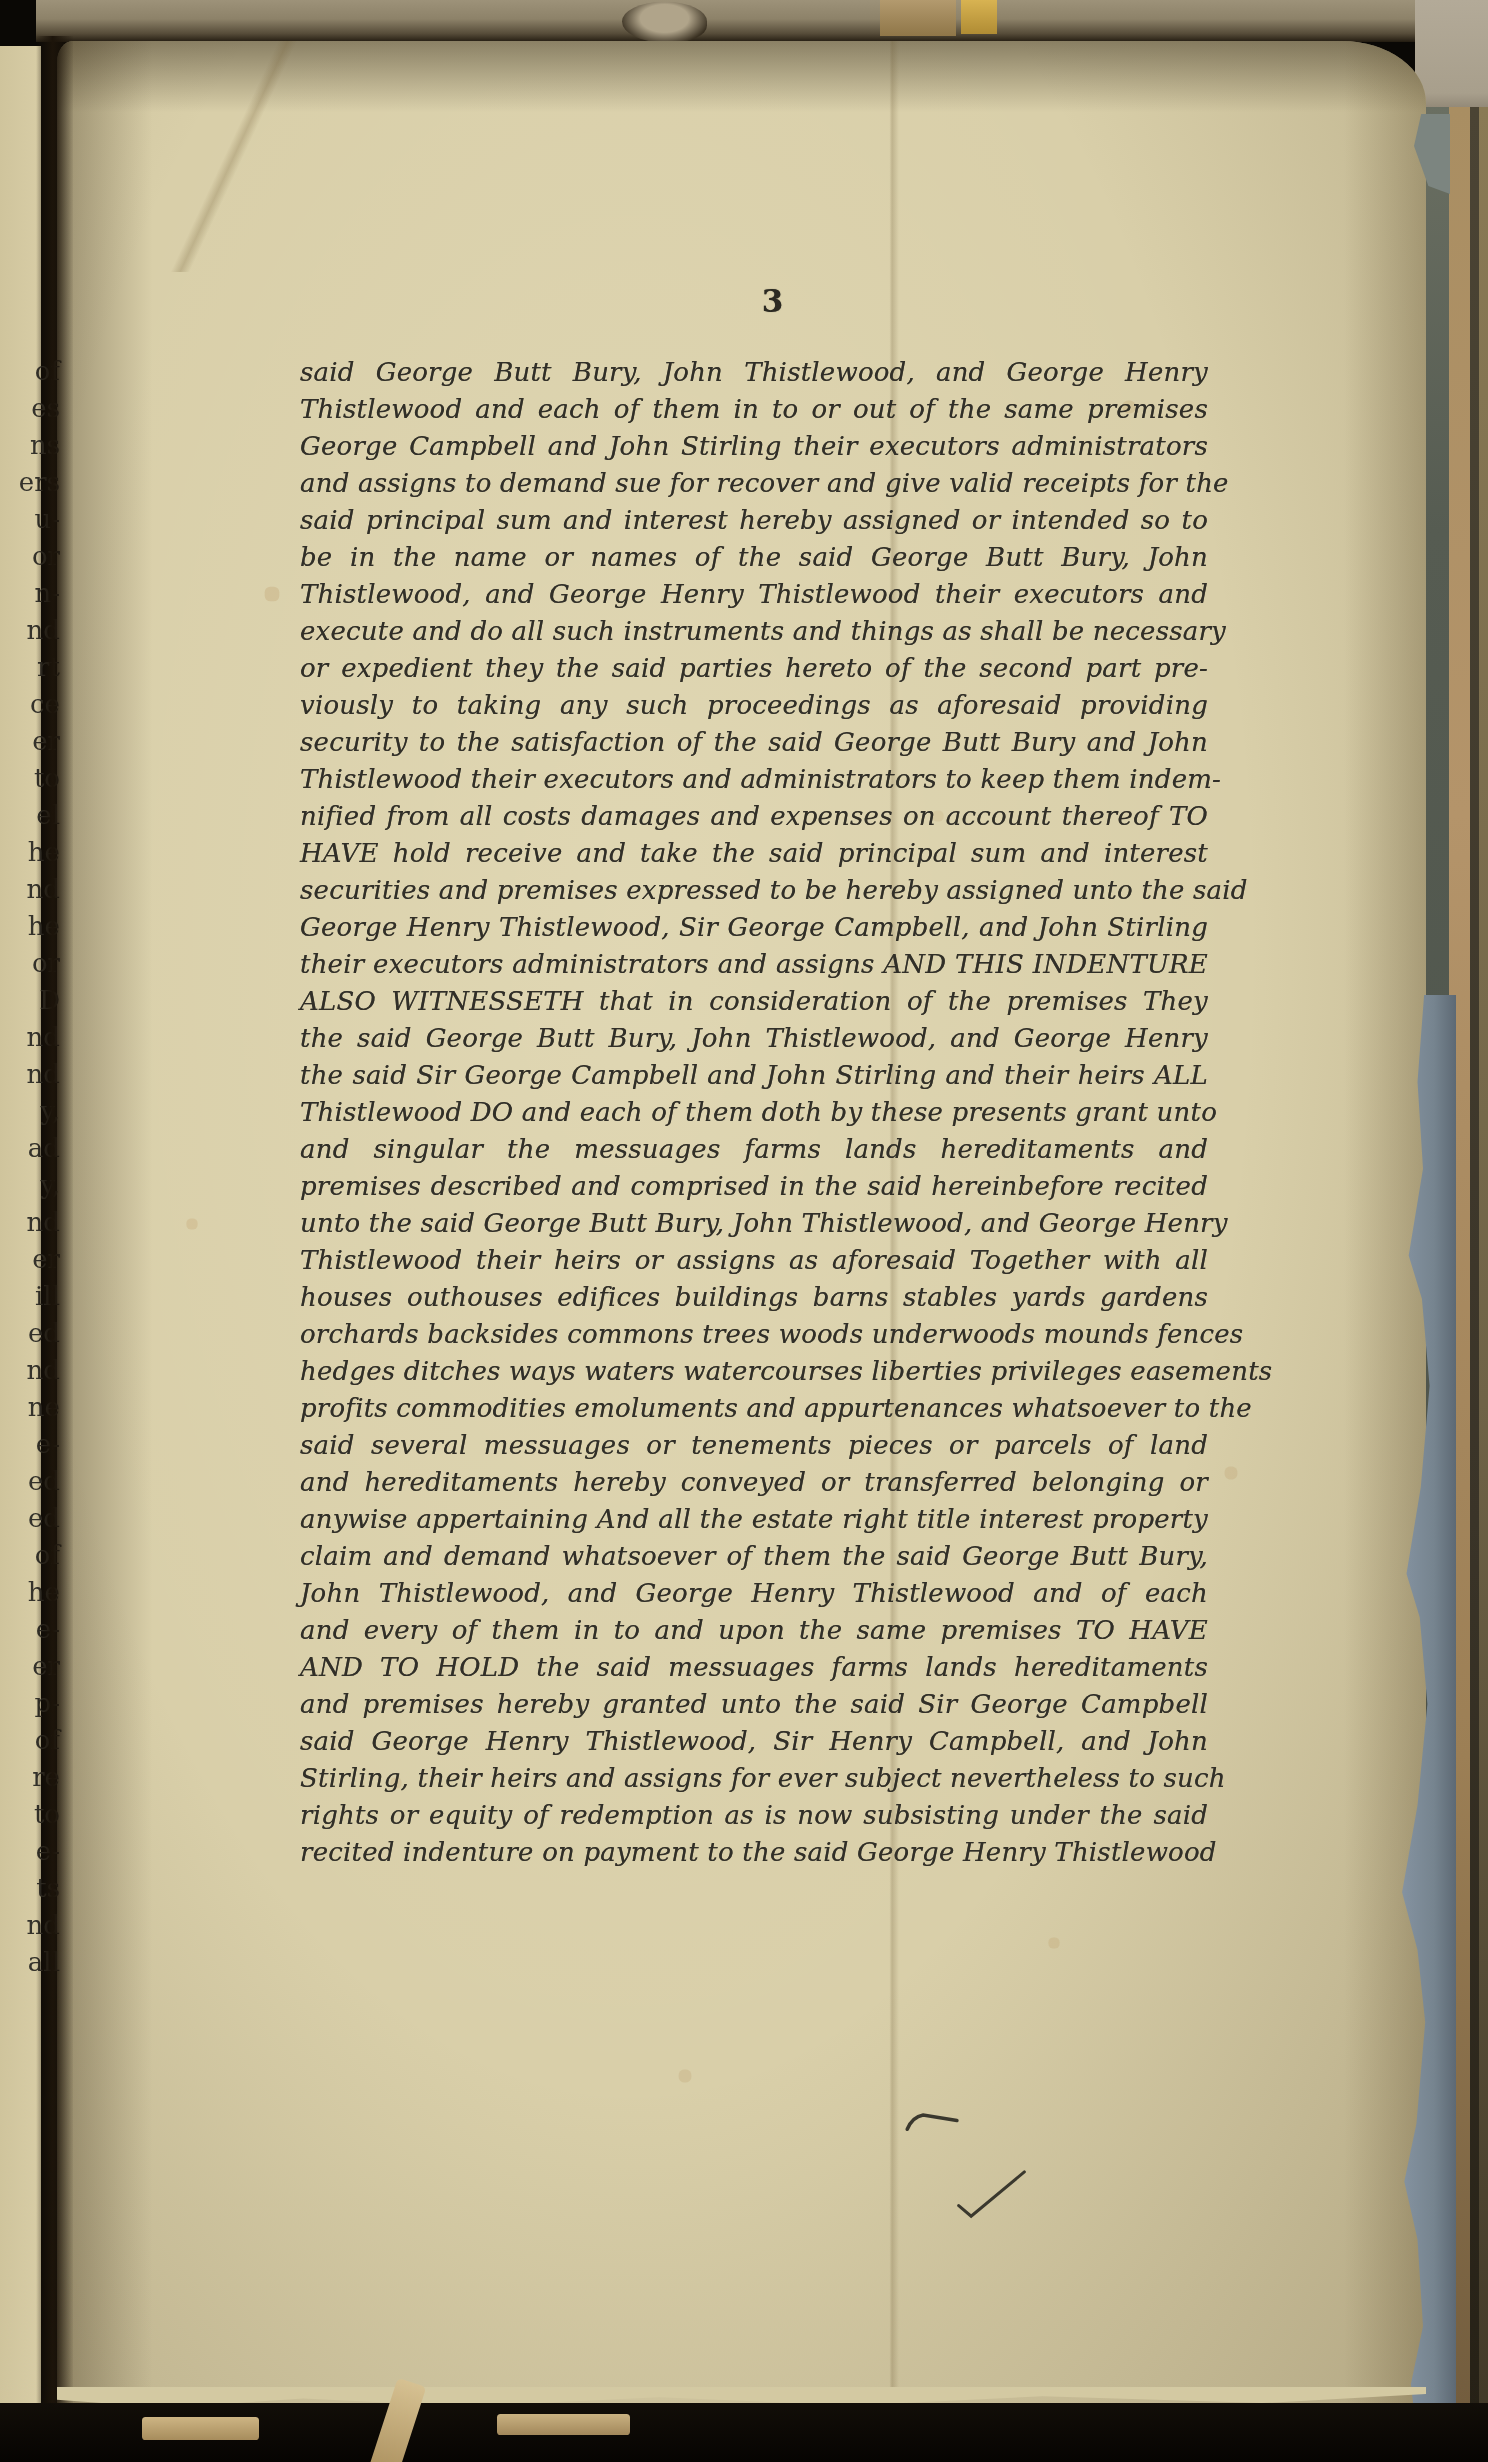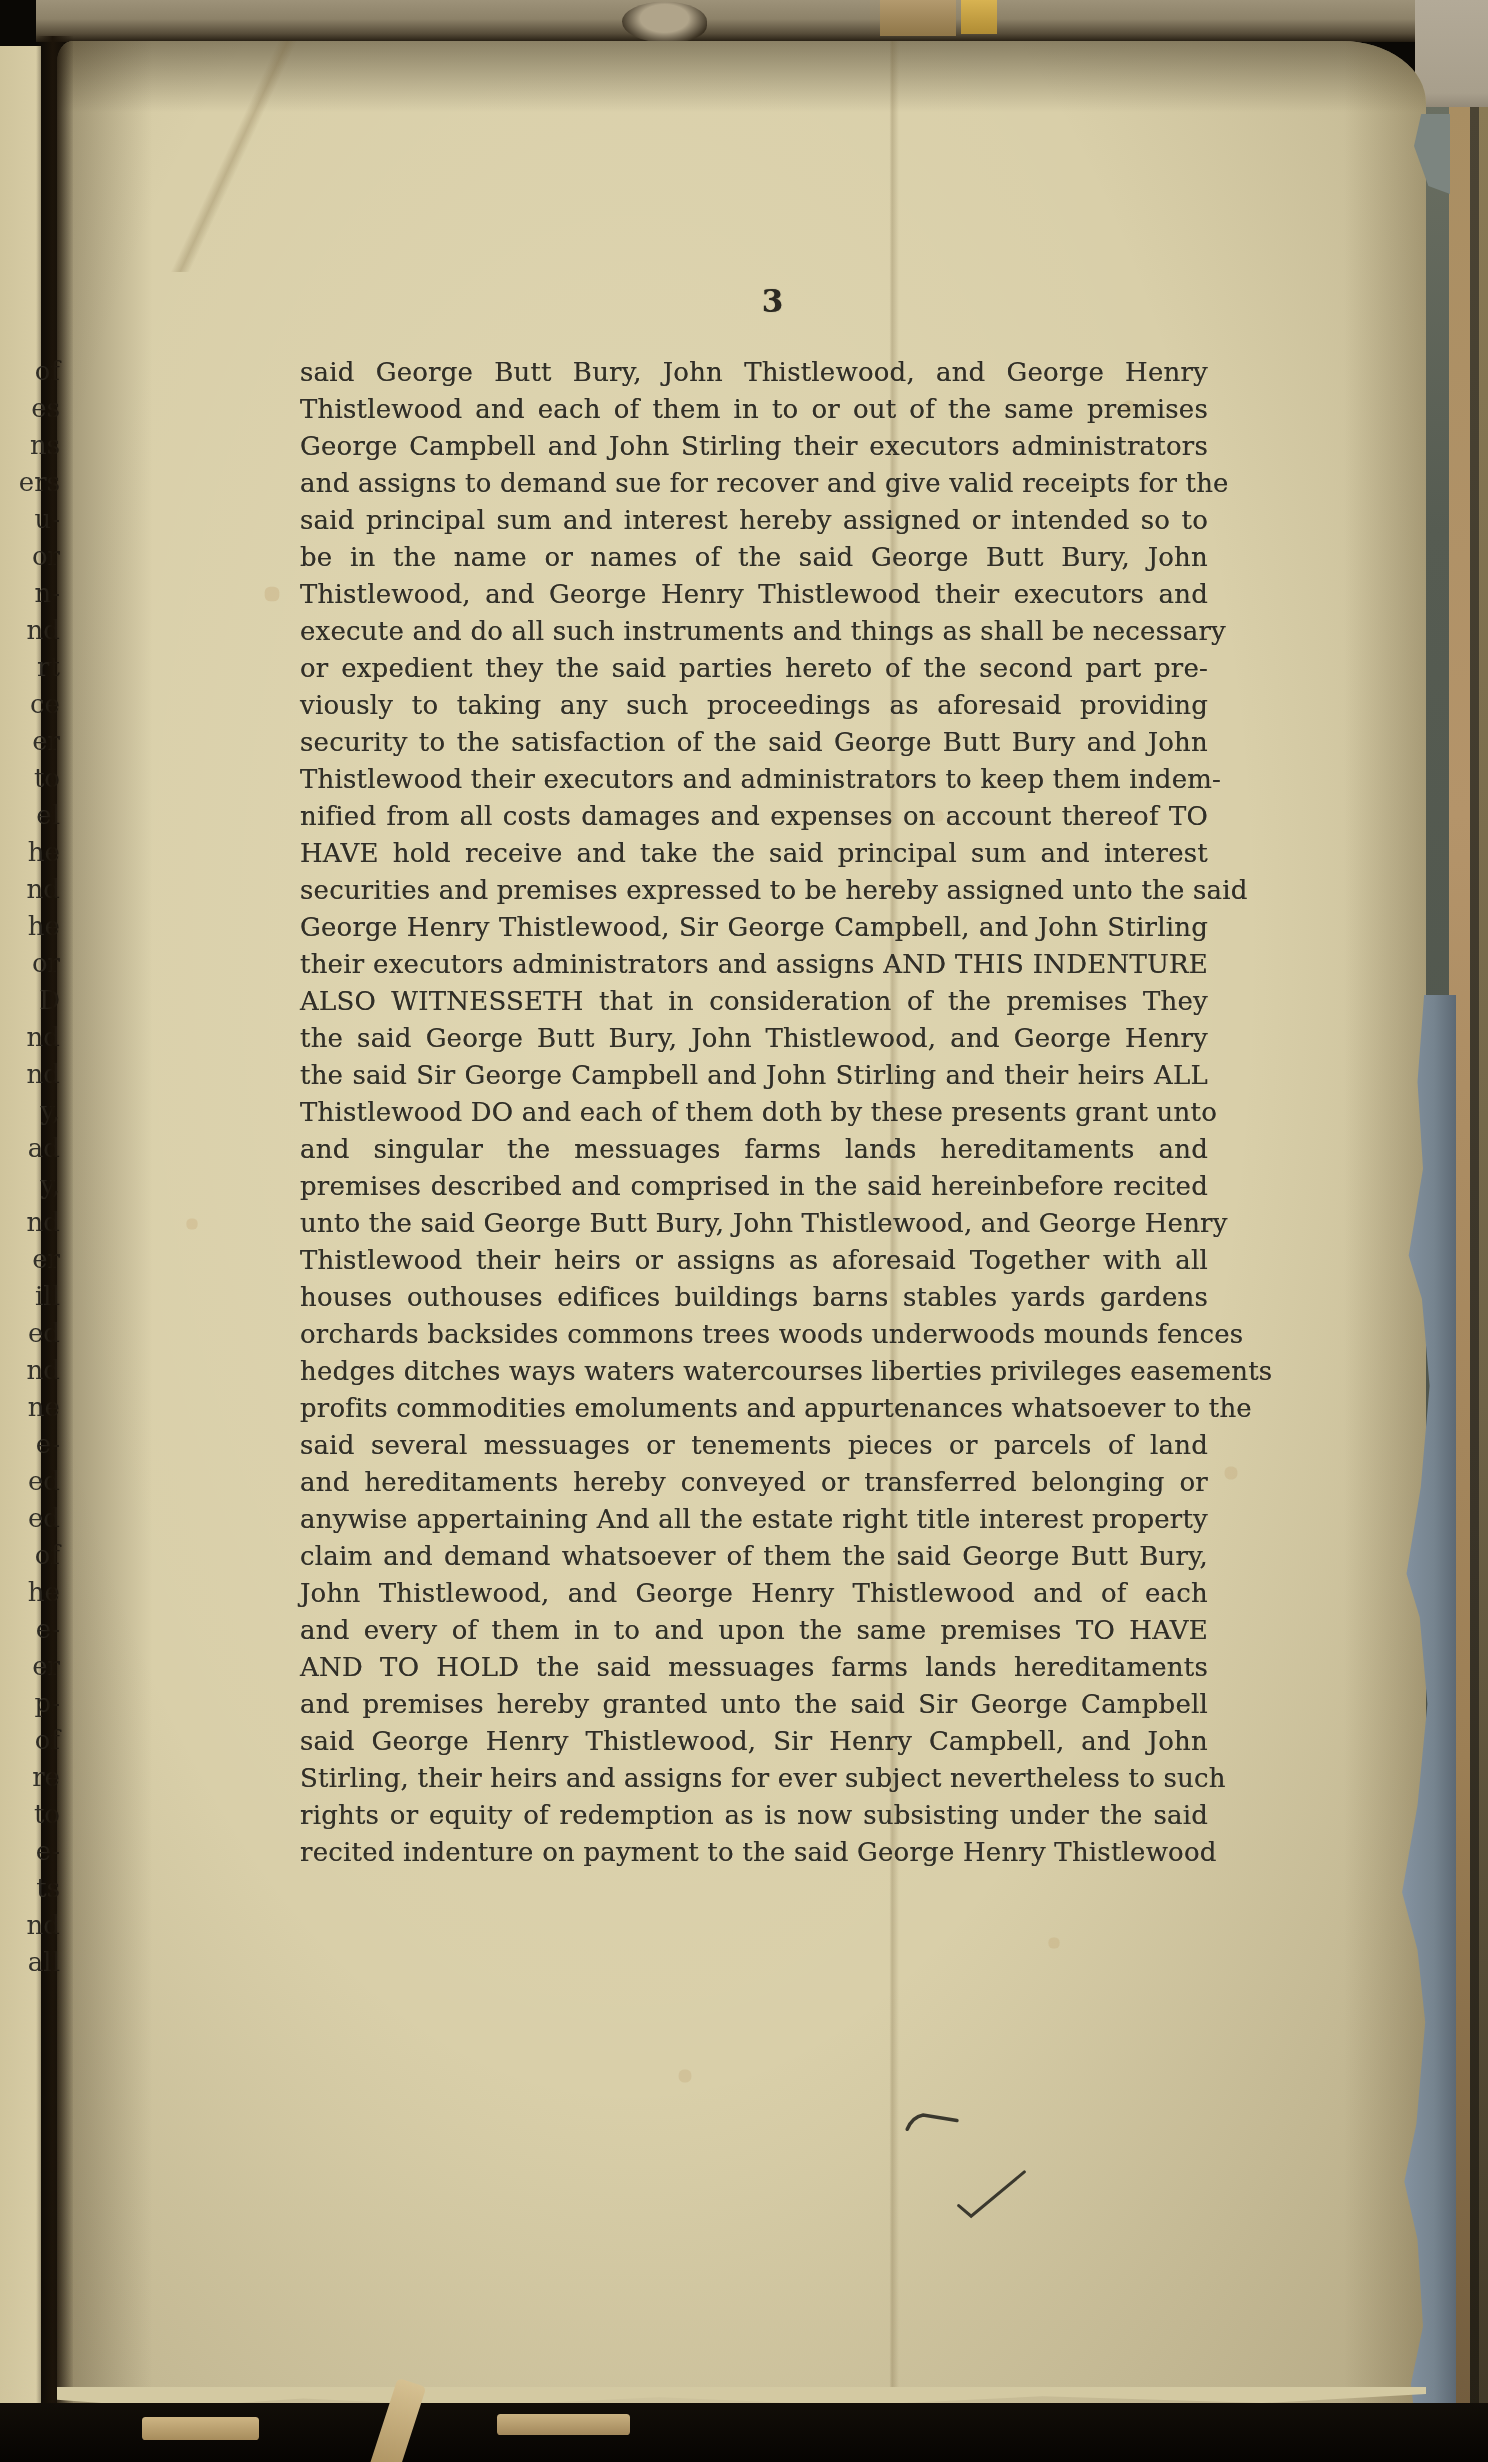--- a/index.html
+++ b/index.html
@@ -61,21 +61,21 @@
   .page-number{
     position:absolute;left:689px;top:242px;width:53px;
     font-size:31px;font-weight:bold;color:#2c2a22;text-align:center;
     text-shadow:0 0 0.9px rgba(44,42,34,0.6);
   }
   .text-block{
     position:absolute;left:243px;top:313px;width:908px;
     font-size:26px;color:#312f28;letter-spacing:0.2px;
     text-shadow:0 0 0.5px rgba(49,47,40,0.7);
   }
-  .tl{height:37px;line-height:37px;white-space:nowrap;text-align:justify;text-align-last:justify;}
+  .tl{height:37px;line-height:37px;white-space:nowrap;text-align:justify;text-align-last:justify;font-style:italic;}
   .ink-marks{position:absolute;left:781px;top:2042px;}
   
   .right-stack{position:absolute;left:1426px;top:107px;width:62px;height:2356px;background:#2a251b;}
   .strip-slate{position:absolute;left:0;top:0;width:23px;height:100%;
     background:linear-gradient(to bottom,#6a6f62,#565c52 18%,#4f554c 60%,#3d423a 100%);}
   .strip-tan{position:absolute;left:23px;top:0;width:21px;height:100%;
     background:linear-gradient(to bottom,#a98e62,#b4946a 30%,#9c7f55 70%,#6f5a3c 100%);}
   .strip-dark{position:absolute;left:44px;top:0;width:9px;height:100%;
     background:linear-gradient(to bottom,#4b4434,#3a3428 60%,#252015 100%);}
   .strip-olive{position:absolute;left:53px;top:0;width:9px;height:100%;

